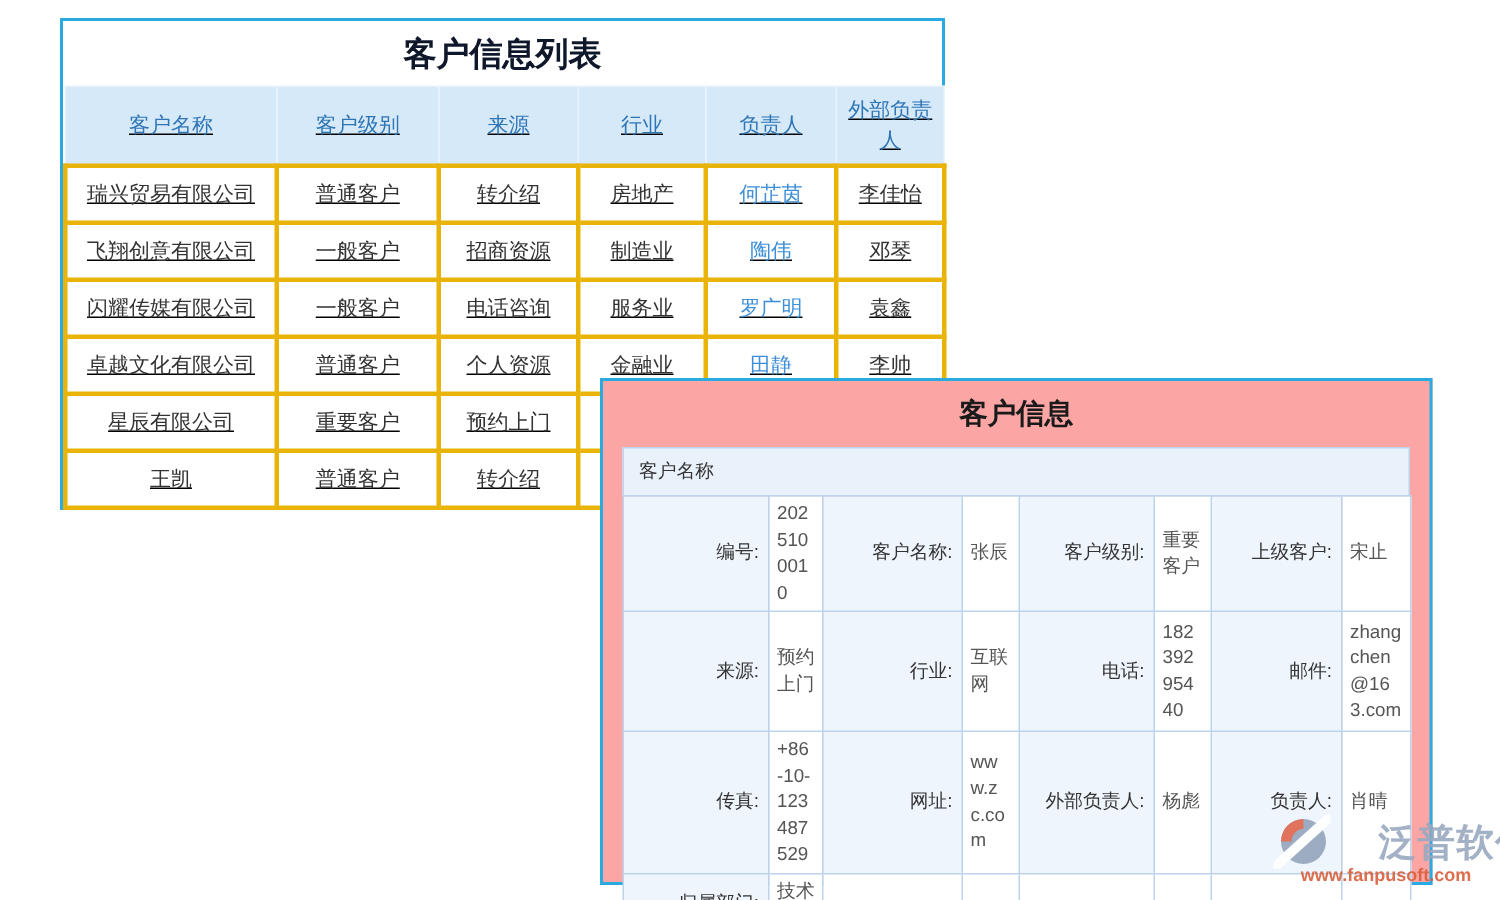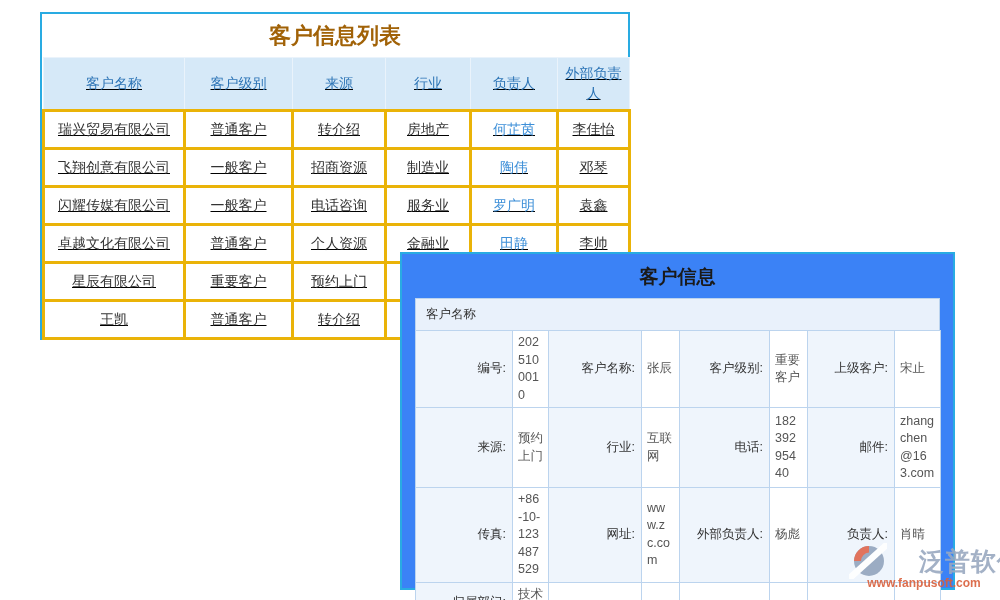--- a/index.html
+++ b/index.html
@@ -4,32 +4,32 @@
 <style>
   * { margin:0; padding:0; box-sizing:border-box; }
   html,body { width:1000px; height:600px; background:#ffffff; overflow:hidden;
               font-family:"Liberation Sans","DejaVu Sans",sans-serif; }
   .stage { position:relative; width:1000px; height:600px; }
 
   
   .panel-list { position:absolute; left:40px; top:12px; width:590px; height:328px;
                 background:#ffffff; border:2px solid #29abe2; z-index:1; }
   .panel-list .title { height:43px; line-height:44px; text-align:center;
-                       font-size:22px; font-weight:bold; color:#a16207; }
+                       font-size:22px; font-weight:bold; color:#0f172a; }
   table.list { width:100%; border-collapse:collapse; table-layout:fixed;text-decoration:underline; }
   table.list th { background:#d6e9f8; color:#2e75b6; font-weight:normal; font-size:14px;
                   height:53px; border:1px solid #eaf3fb; padding:2px 4px; line-height:1.4; }
   table.list td { height:38px; font-size:14px; color:#333333; text-align:center;
                   border:3px solid #eab308; background:#ffffff; padding:2px 4px;
                   overflow:hidden; white-space:nowrap; }
   table.list td.link { color:#3d8fd8; }
 
   
   .panel-detail { position:absolute; left:400px; top:252px; width:555px; height:338px;
-                  background:#3b82f6; border:2px solid #29abe2; z-index:2; }
+                  background:#fca5a5; border:2px solid #29abe2; z-index:2; }
   .panel-detail .title { height:44px; line-height:46px; text-align:center;
                          font-size:19px; font-weight:bold; color:#1a1a1a; }
   .detail-body { margin:0 13px; }
   .section-bar { border:1px solid #bcd4ee; background:#e9f1fb; color:#333333;
                  font-size:12.5px; padding:7px 10px; }
   table.detail { width:100%; border-collapse:collapse; table-layout:fixed;
                  font-size:12.5px; margin-top:-1px; }
   table.detail td { border:1px solid #bcd4ee; vertical-align:middle; line-height:1.4; }
   table.detail td.lbl { background:#eff5fc; color:#333333; text-align:right; padding:3px 6px; }
   table.detail td.lbl.empty { background:#ffffff; }

